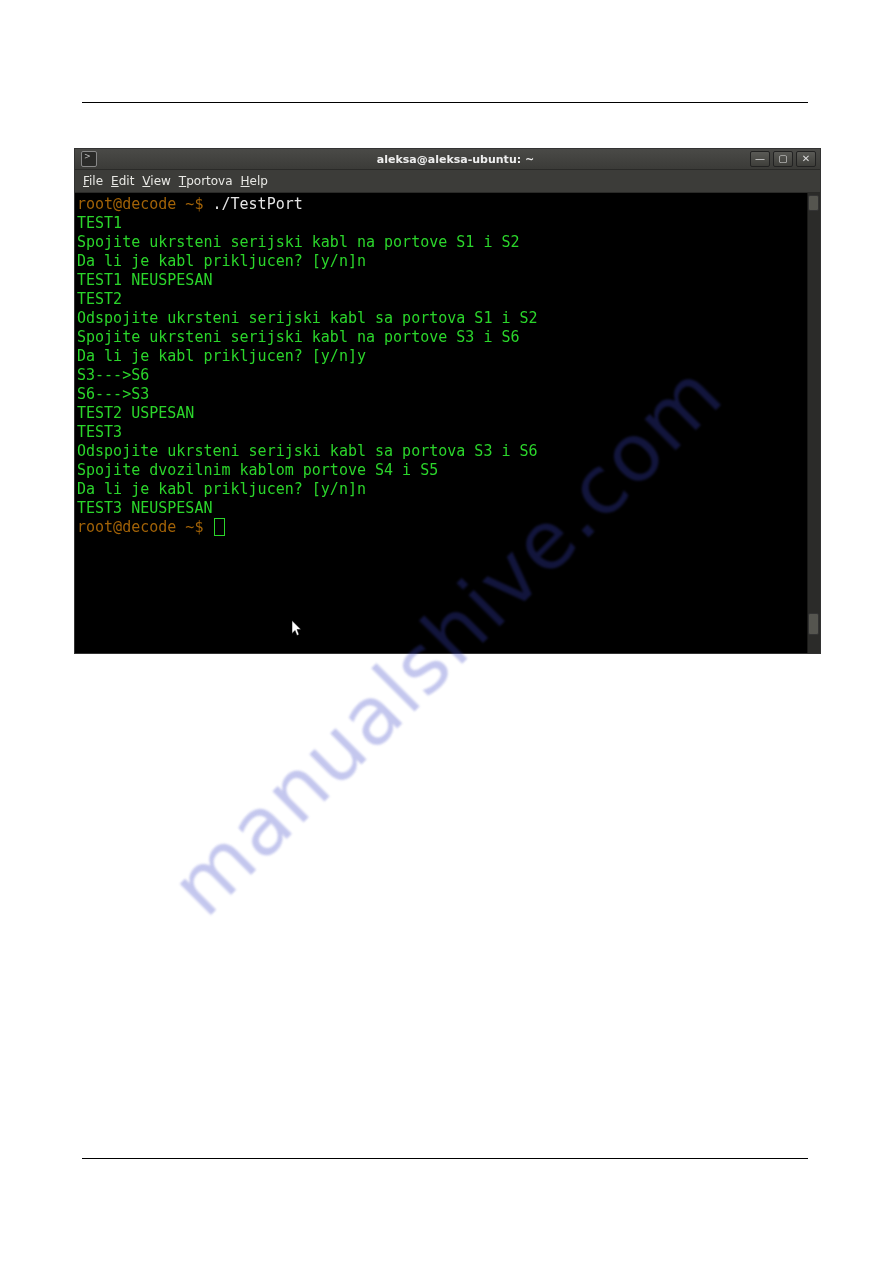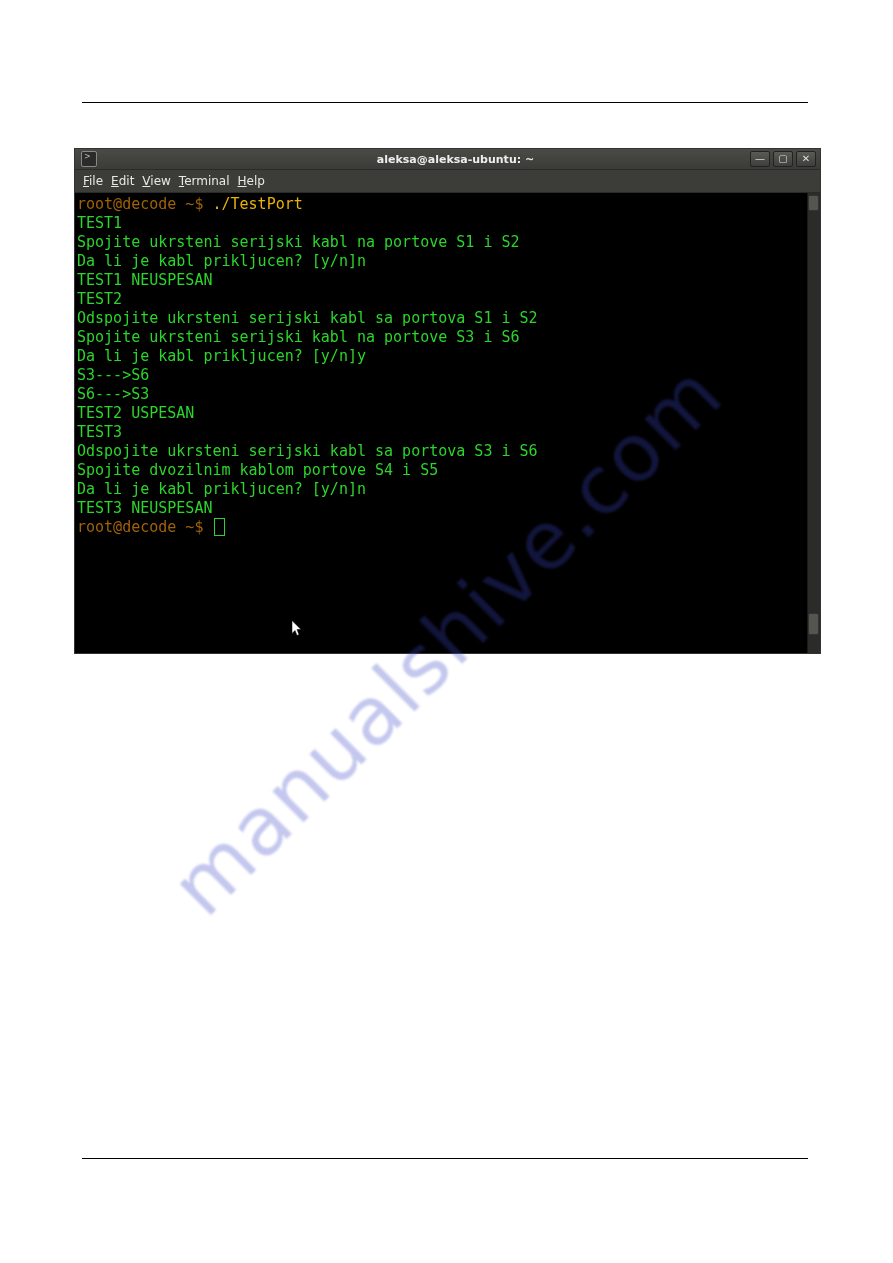--- a/index.html
+++ b/index.html
@@ -130,21 +130,21 @@
     font-family: "DejaVu Sans Mono", "Liberation Mono", monospace;
     font-size: 15px;
     line-height: 19px;
     color: #2bd52b;
     padding: 2px 2px 2px 2px;
     white-space: pre;
     height: 456px;
     overflow: hidden;
   }
   .prompt-user { color: #a16207; }
-  .cmd-text { color: #eab308; }
+  .cmd-text { color: #e5e5e5; }
   .cursor-box {
     display: inline-block;
     width: 9px;
     height: 16px;
     border: 1px solid #2bd52b;
     vertical-align: text-bottom;
     margin-left: 2px;
   }
   .scrollbar {
     position: absolute;
@@ -205,21 +205,21 @@
       <div class="win-btn">
           <span>✕</span>
         </div>
     </div>
   </div>
 
   <div class="menubar">
     <span class="menu-item"><span class="accel">F</span><span>ile</span></span>
     <span class="menu-item"><span class="accel">E</span><span>dit</span></span>
     <span class="menu-item"><span class="accel">V</span><span>iew</span></span>
-    <span class="menu-item"><span class="accel">T</span><span>erminal</span></span>
+    <span class="menu-item"><span class="accel">T</span><span>portova</span></span>
     <span class="menu-item"><span class="accel">H</span><span>elp</span></span>
   </div>
 
   <div class="term-body-wrap">
     <div class="term-body" id="term-body"><div><span class="prompt-user">root@decode ~$ </span><span class="cmd-text">./TestPort</span></div><div></div><div>TEST1</div><div>Spojite ukrsteni serijski kabl na portove S1 i S2</div><div>Da li je kabl prikljucen? [y/n]n</div><div>TEST1 NEUSPESAN</div><div></div><div>TEST2</div><div>Odspojite ukrsteni serijski kabl sa portova S1 i S2</div><div>Spojite ukrsteni serijski kabl na portove S3 i S6</div><div>Da li je kabl prikljucen? [y/n]y</div><div>S3---&gt;S6</div><div></div><div>S6---&gt;S3</div><div></div><div>TEST2 USPESAN</div><div></div><div>TEST3</div><div>Odspojite ukrsteni serijski kabl sa portova S3 i S6</div><div>Spojite dvozilnim kablom portove S4 i S5</div><div>Da li je kabl prikljucen? [y/n]n</div><div>TEST3 NEUSPESAN</div><div></div><div><span class="prompt-user">root@decode ~$ </span><span class="cursor-box"></span></div></div>
     <div class="scrollbar">
       <div class="scroll-thumb-top"></div>
       <div class="scroll-thumb-bottom"></div>
     </div>
   </div>

